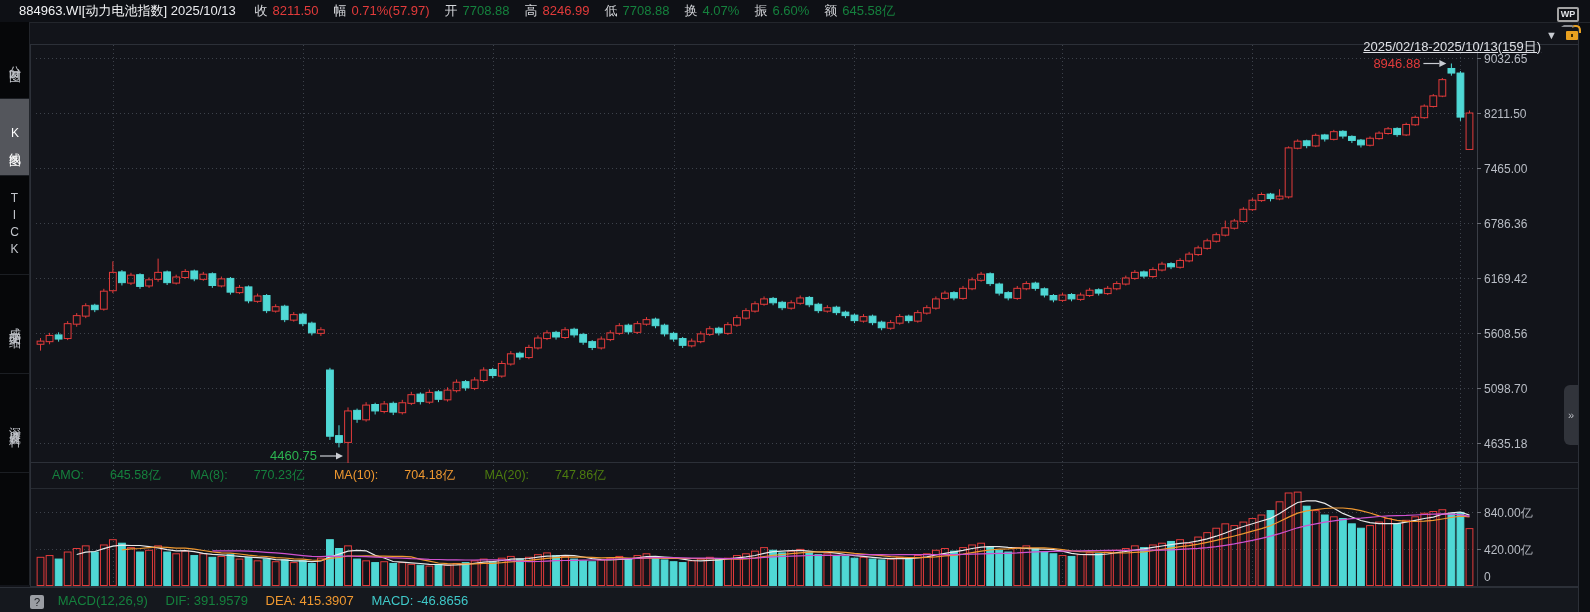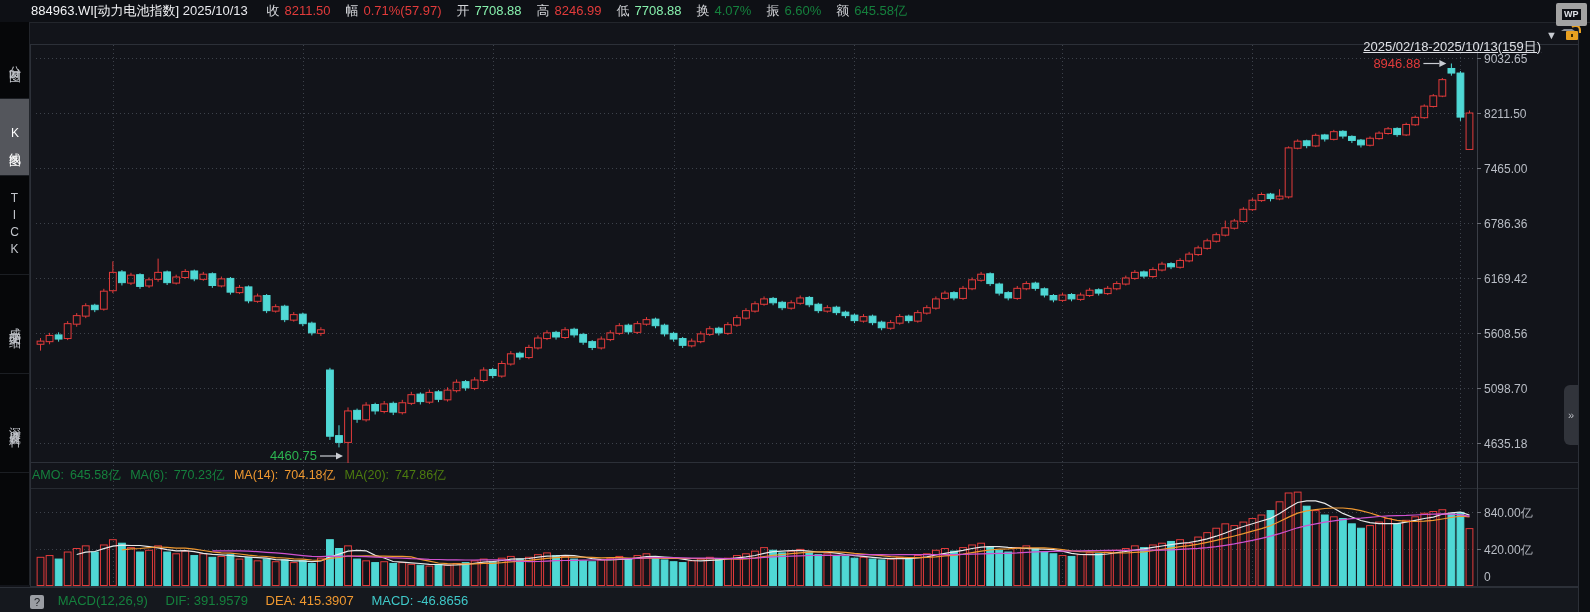--- a/index.html
+++ b/index.html
@@ -4,26 +4,26 @@
 <style>
   html,body{margin:0;padding:0;}
   body{width:1590px;height:612px;position:relative;overflow:hidden;background:#12141a;
        font-family:"Liberation Sans","DejaVu Sans",sans-serif;color:#e9eaee;}
   #chart{position:absolute;left:0;top:0;z-index:1;}
   svg text{font-family:"Liberation Sans","DejaVu Sans",sans-serif;}
 
   
   #topbar{position:absolute;left:0;top:0;width:1590px;height:22px;background:#0e1015;
           border-bottom:1px solid #23262c;z-index:3;line-height:22px;font-size:13px;white-space:nowrap;}
-  #symbol{margin-left:31px;color:#f2f3f5;}
+  #symbol{margin-left:19px;color:#f2f3f5;}
   #tdate{color:#e9eaee;}
   .lbl{margin-left:15px;margin-right:5px;color:#d4d6da;}
   .val{color:#e9eaee;}
   .c-red{color:#e23b3b;}
-  .c-green{color:#86efac;}
+  .c-green{color:#15803d;}
   .c-white{color:#15803d;}
 
   
   #sidebar{position:absolute;left:0;top:22px;width:29px;height:563px;background:#060709;
            border-right:1px solid #22252b;z-index:3;}
   .sb-item{display:flex;align-items:center;justify-content:center;width:29px;cursor:pointer;
            border-bottom:1px solid #1b1e23;}
   .sb-item span{writing-mode:vertical-lr;text-orientation:upright;font-size:12px;color:#c2c5cb;
                 letter-spacing:3px;}
   .sb-item.sel{background:#54565c;}
@@ -34,27 +34,27 @@
   #daterange{color:#dfe1e6;text-decoration:underline;cursor:pointer;margin-top:23px;}
   #ddicon{color:#c8cbd1;font-size:11px;margin-left:5px;cursor:pointer;}
   #lock{position:relative;width:12px;height:9px;background:#e8a020;border-radius:1px;margin-left:9px;cursor:pointer;}
   #lock::before{content:"";position:absolute;right:-3px;top:-6px;width:7px;height:6px;
                 border:2px solid #e8a020;border-bottom:none;border-left-color:transparent;
                 border-radius:5px 5px 0 0;}
   #lock::after{content:"";position:absolute;left:5px;top:3px;width:2px;height:3px;background:#3a2b05;}
 
   
   #wp{position:absolute;left:1556px;top:3px;z-index:4;width:24px;text-align:center;cursor:pointer;}
-  #wp .box{display:inline-block;border:6px solid #a3a3a3;color:#dfe1e6;font-size:9px;font-weight:bold;
+  #wp .box{display:inline-block;border:2px solid #a3a3a3;color:#dfe1e6;font-size:9px;font-weight:bold;
            padding:1px 2px;border-radius:2px;line-height:9px;}
   #wp .stand{width:8px;height:3px;margin:0 auto;border-bottom:2px solid #8a8d93;border-left:3px solid transparent;border-right:3px solid transparent;}
 
   
   #amorow{position:absolute;left:32px;top:463px;height:24px;line-height:24px;z-index:3;font-size:12.5px;white-space:nowrap;}
-  #amorow span{margin-right:6px;}
+  #amorow span{margin-right:6px;margin-left:20px;}
   .c-orange{color:#ef9830;}
   .c-magenta{color:#4d7c0f;}
 
   
   #macdrow{position:absolute;left:0;top:587px;width:1578px;height:25px;background:#15181e;
            border-top:1px solid #2c3038;z-index:3;line-height:25px;font-size:13px;white-space:nowrap;}
   #help{display:inline-block;width:14px;height:14px;line-height:14px;text-align:center;background:#9a9da3;
         color:#1c1e22;font-size:11px;border-radius:2px;margin:0 10px 0 30px;vertical-align:middle;cursor:pointer;}
   #macdrow span.seg{margin-right:14px;}
   .c-cyan{color:#3fc8c8;}
@@ -792,22 +792,22 @@
     <text x="1420.3899371069183" y="67.5057155001395" fill="#e23b3b" text-anchor="end" font-size="13">8946.88</text>
     <line x1="1423.3899371069183" y1="63.505715500139495" x2="1439.3899371069183" y2="63.505715500139495" stroke="#c9ccd2" stroke-width="1.2"></line>
     <polygon points="1446.3899371069183,63.505715500139495 1439.3899371069183,60.005715500139495 1439.3899371069183,67.0057155001395" fill="#c9ccd2"></polygon>
     <text x="317.0188679245283" y="460" fill="#2cb450" text-anchor="end" font-size="13">4460.75</text>
     <line x1="320.0188679245283" y1="456" x2="336.0188679245283" y2="456" stroke="#c9ccd2" stroke-width="1.2"></line>
     <polygon points="343.0188679245283,456 336.0188679245283,452.5 336.0188679245283,459.5" fill="#c9ccd2"></polygon>
   </svg>
 
 <div id="amorow">
   <span class="c-white">AMO:</span><span class="c-white">645.58亿</span>
-  <span class="c-white">MA(6):</span><span class="c-white">770.23亿</span>
-  <span class="c-orange">MA(14):</span><span class="c-orange">704.18亿</span>
+  <span class="c-white">MA(8):</span><span class="c-white">770.23亿</span>
+  <span class="c-orange">MA(10):</span><span class="c-orange">704.18亿</span>
   <span class="c-magenta">MA(20):</span><span class="c-magenta">747.86亿</span>
 </div>
 
 <div id="macdrow">
   <span id="help">?</span>
   <span class="seg c-white">MACD(12,26,9)</span>
   <span class="c-white">DIF:</span>
   <span class="seg c-white">391.9579</span>
   <span class="c-orange">DEA:</span>
   <span class="seg c-orange">415.3907</span>

